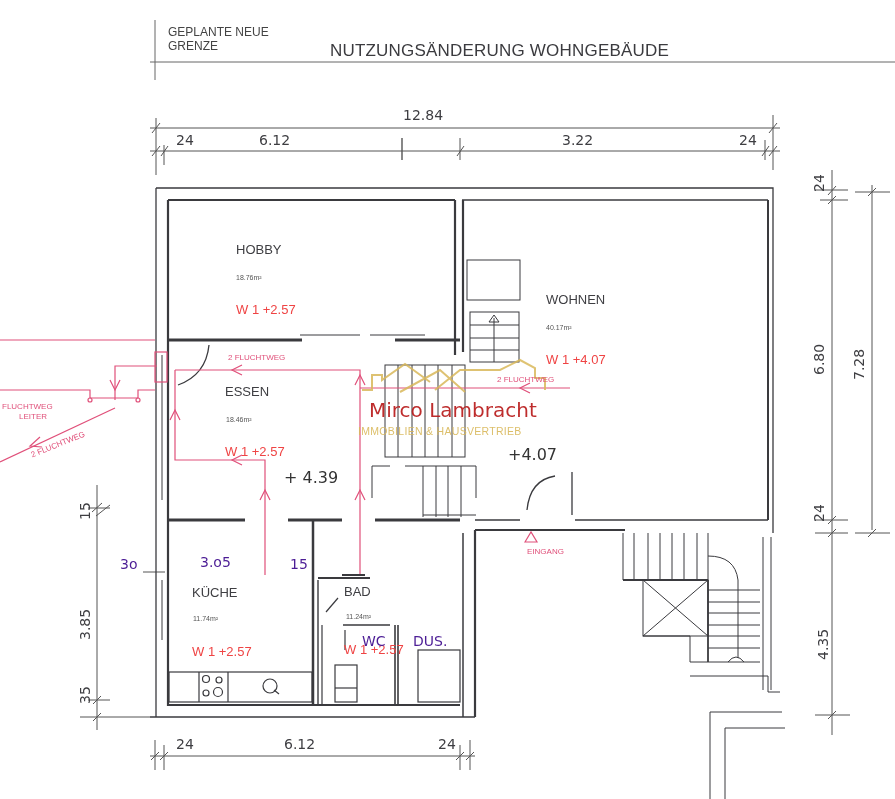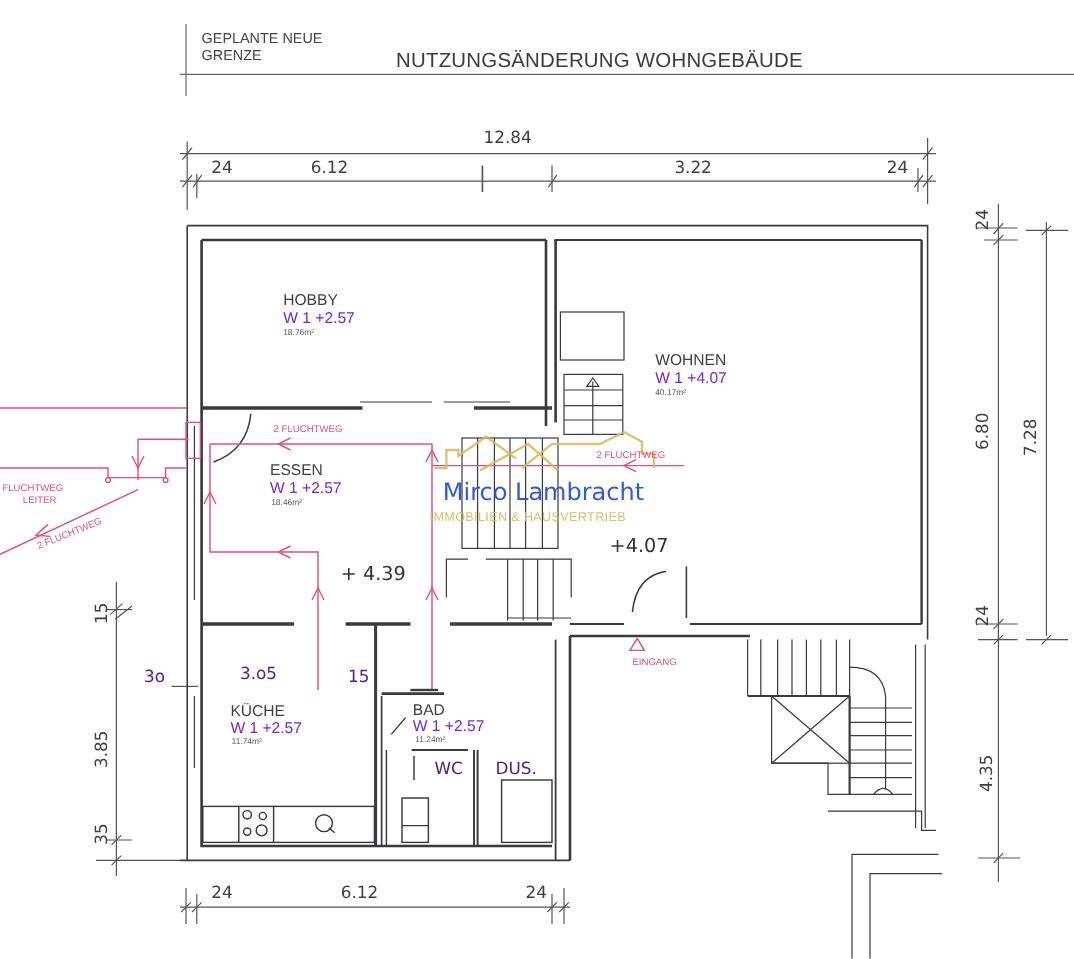--- a/index.html
+++ b/index.html
@@ -4,25 +4,25 @@
 <style>
   html, body { margin:0; padding:0; background:#ffffff; }
   body { width:895px; height:799px; position:relative; overflow:hidden; font-family:"Liberation Sans", sans-serif; color:#3a3a3e; }
   svg.plan { position:absolute; left:0; top:0; width:895px; height:799px; }
   .lbl { position:absolute; white-space:nowrap; line-height:1; }
   .hdr-small { font-size:12px; color:#444; }
   .hdr-title { font-size:17px; color:#3b3b3f; letter-spacing:0.2px; }
   .dim { font-family:"DejaVu Sans", sans-serif; font-size:14px; color:#3e3e42; }
   .dim-v { transform-origin:left top; transform:rotate(-90deg); }
   .room-name { font-size:13px; color:#3e3e42;text-align:center; }
-  .room-level { font-size:13px; color:#6d28d9; }
+  .room-level { font-size:13px; color:#ef4444;margin-top:45px; }
   .room-area { font-size:7px; color:#555; }
   .lvl-big { font-family:"DejaVu Sans", sans-serif; font-size:16px; color:#333; }
   .red { color:#e0507a; font-size:8px; }
-  .logo-name { font-family:"DejaVu Sans", sans-serif; font-size:20px; color:#1d4ed8; opacity:0.92; }
+  .logo-name { font-family:"DejaVu Sans", sans-serif; font-size:20px; color:#b91c1c; opacity:0.92; }
   .logo-sub { font-size:10.5px; color:#d9b85a; letter-spacing:0.3px; opacity:0.9; }
   .hw { font-family:"DejaVu Sans", sans-serif; font-size:14px; color:#4c1d95; }
 </style>
 </head>
 <body>
 
 <svg class="plan" viewBox="0 0 895 799" xmlns="http://www.w3.org/2000/svg">
 
   <g stroke="#666" stroke-width="1" fill="none">
     <line x1="155" y1="20" x2="155" y2="80"></line>

